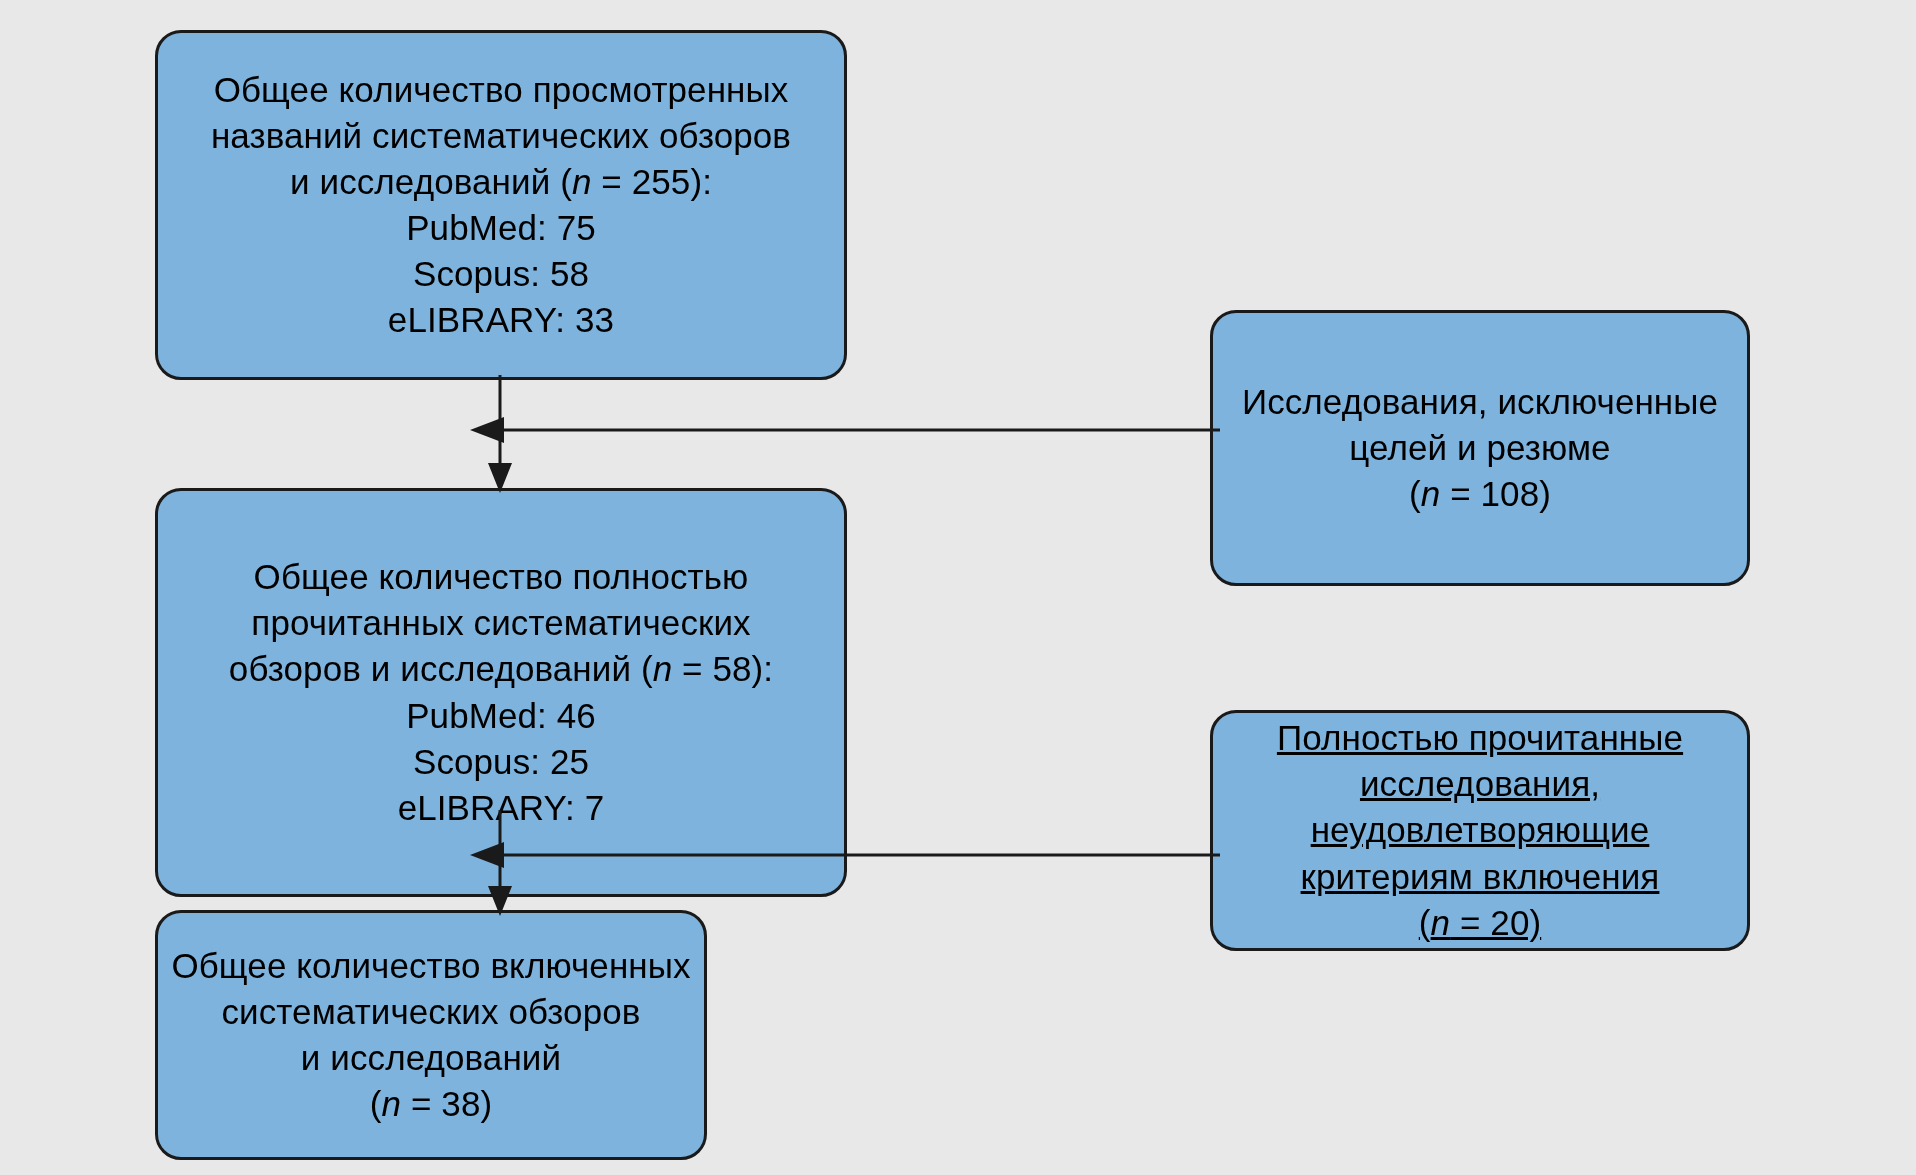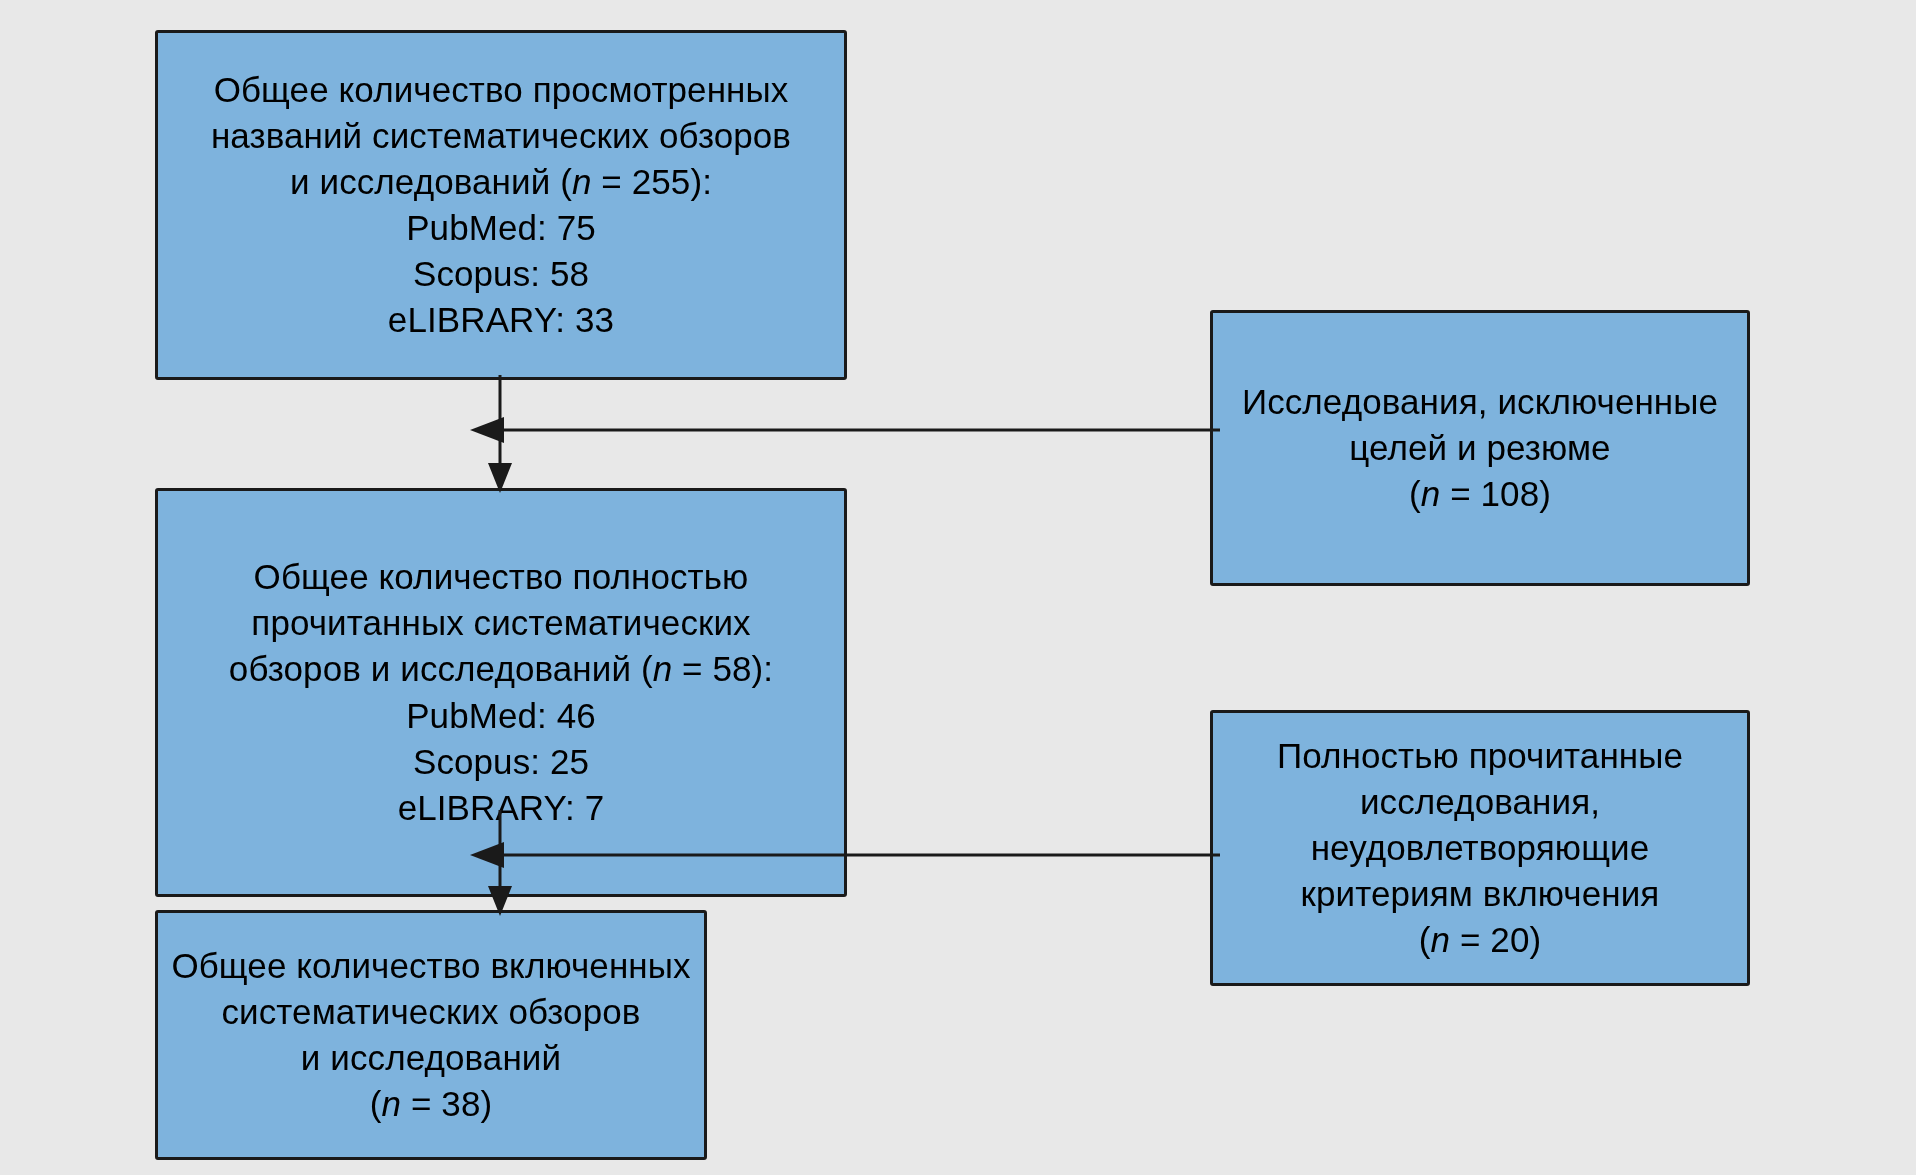--- a/index.html
+++ b/index.html
@@ -17,21 +17,21 @@
     position: relative;
     width: 1916px;
     height: 1175px;
     background: #e8e8e8;
   }
   .box {
     position: absolute;
     box-sizing: border-box;
     background: #7eb3dd;
     border: 3px solid #1a1a1a;
-    border-radius: 3px;
+    border-radius: 26px;
     display: flex;
     flex-direction: column;
     align-items: center;
     justify-content: center;
     color: #000000;
     font-size: 35px;
     line-height: 1.315;
     text-align: center;
     letter-spacing: 0.1px;
   }
@@ -64,21 +64,22 @@
   #box-excluded-abstract {
     left: 1210px;
     top: 310px;
     width: 540px;
     height: 276px;
   }
   #box-excluded-criteria {
     left: 1210px;
     top: 710px;
     width: 540px;
-    height: 276px;
+    height: 241px;
+    text-decoration: underline;
   }
   
   .connector {
     position: absolute;
     pointer-events: none;
   }
   #arrow-screened-to-fulltext {
     left: 470px;
     top: 375px;
     width: 60px;

